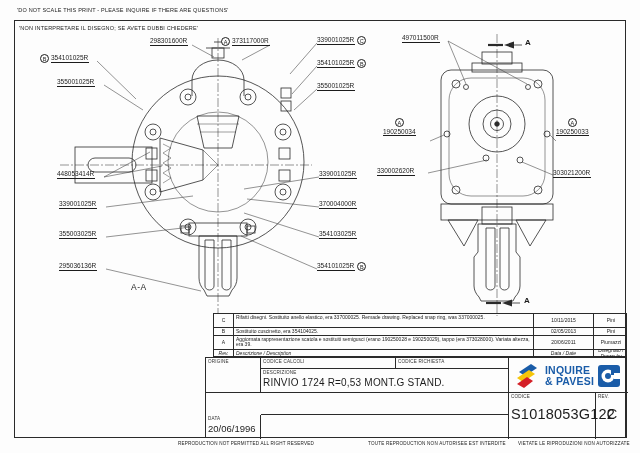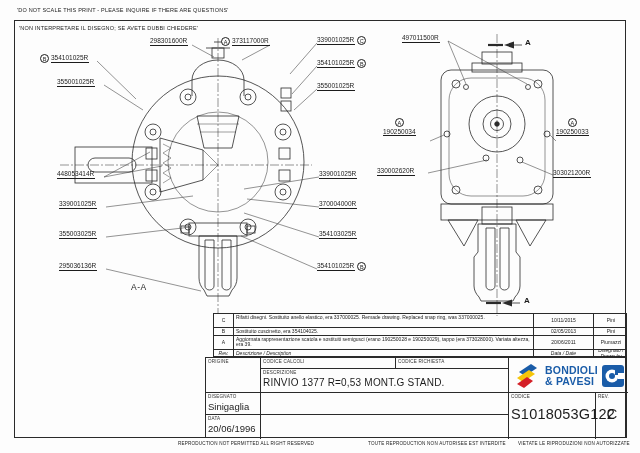--- a/index.html
+++ b/index.html
@@ -293,41 +293,37 @@
     <div class="tb-lab">ORIGINE</div>
   </div>
   <div class="tb-cell" id="cell-calcoli">
     <div class="tb-lab">CODICE CALCOLI</div>
   </div>
   <div class="tb-cell" id="cell-richiesta">
     <div class="tb-lab">CODICE RICHIESTA</div>
   </div>
   <div class="tb-cell" id="cell-descr">
     <div class="tb-lab">DESCRIZIONE</div>
-    <div class="val">RINVIO 1377 R=0,53 MONT.G STAND.</div>
-  </div>
-  <div class="tb-cell" id="cell-disegnato">
-    <div class="tb-lab">DISEGNATO</div>
-    <div class="tb-val">Sinigaglia</div>
+    <div class="val">RINVIO 1724 R=0,53 MONT.G STAND.</div>
   </div>
   <div class="tb-cell" id="cell-data">
     <div class="tb-lab">DATA</div>
     <div class="tb-val">20/06/1996</div>
   </div>
   <div class="tb-cell" id="cell-empty1"></div>
   <div class="tb-cell" id="cell-empty2"></div>
   <div class="tb-cell" id="cell-logo">
     <div class="logo-wrap">
       <svg width="30" height="28" viewBox="0 0 30 28">
         <polygon points="8,10 20,2 26,6 14,14" fill="#1a5ca8"></polygon>
         <polygon points="6,16 18,8 24,12 12,20" fill="#f6c60a"></polygon>
         <polygon points="6,22 16,15 22,19 13,26" fill="#d42027"></polygon>
       </svg>
       <div class="logo-text" style="color:#1a5ca8">
-        <div>BONDIOLI</div>
+        <div>INQUIRE</div>
         <div>&amp; PAVESI</div>
       </div>
       <svg width="22" height="22" viewBox="0 0 22 22">
         <rect x="0" y="0" width="22" height="22" rx="3" fill="#1a5ca8"></rect>
         <circle cx="10" cy="11" r="6.5" fill="#fff"></circle>
         <circle cx="10" cy="11" r="3" fill="#1a5ca8"></circle>
         <rect x="13" y="5" width="9" height="5" fill="#1a5ca8"></rect>
         <rect x="16" y="8" width="6" height="6" fill="#fff"></rect>
       </svg>
     </div>

